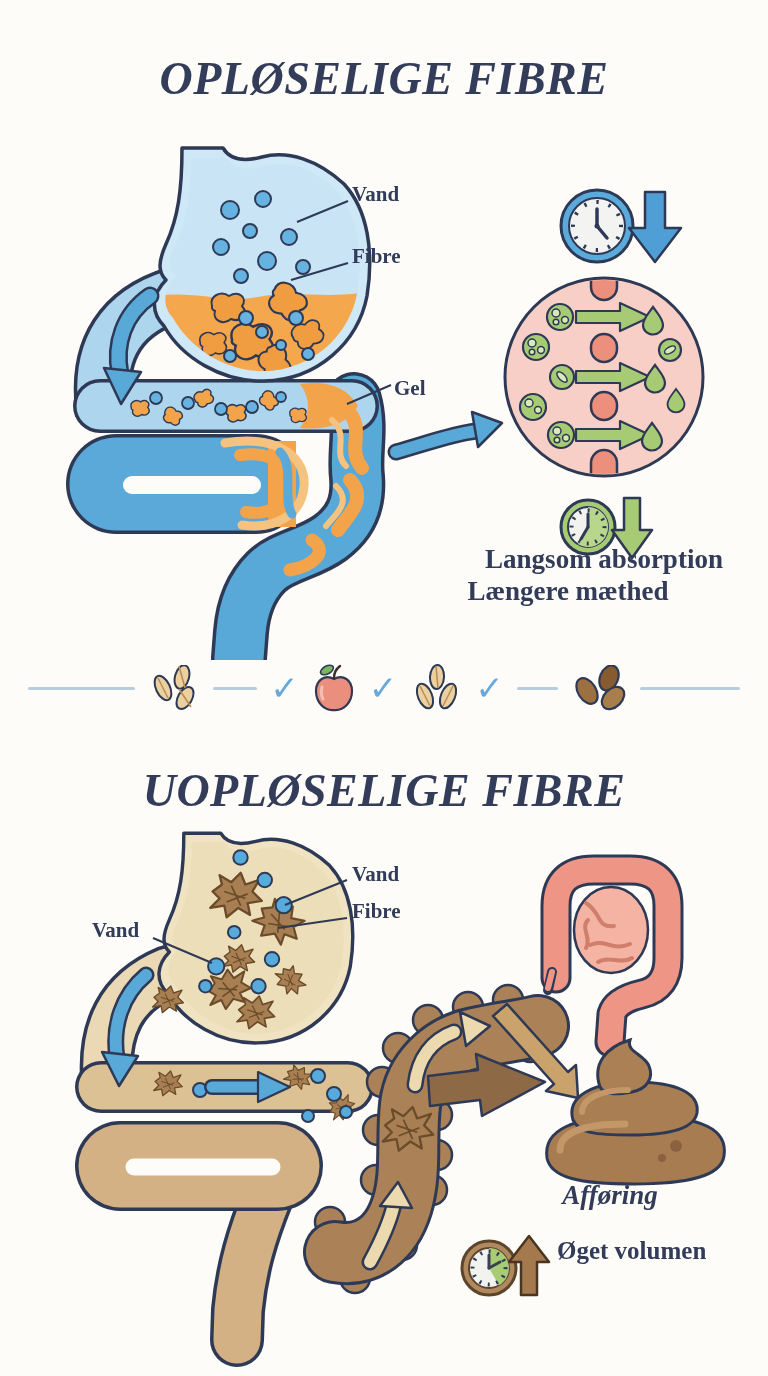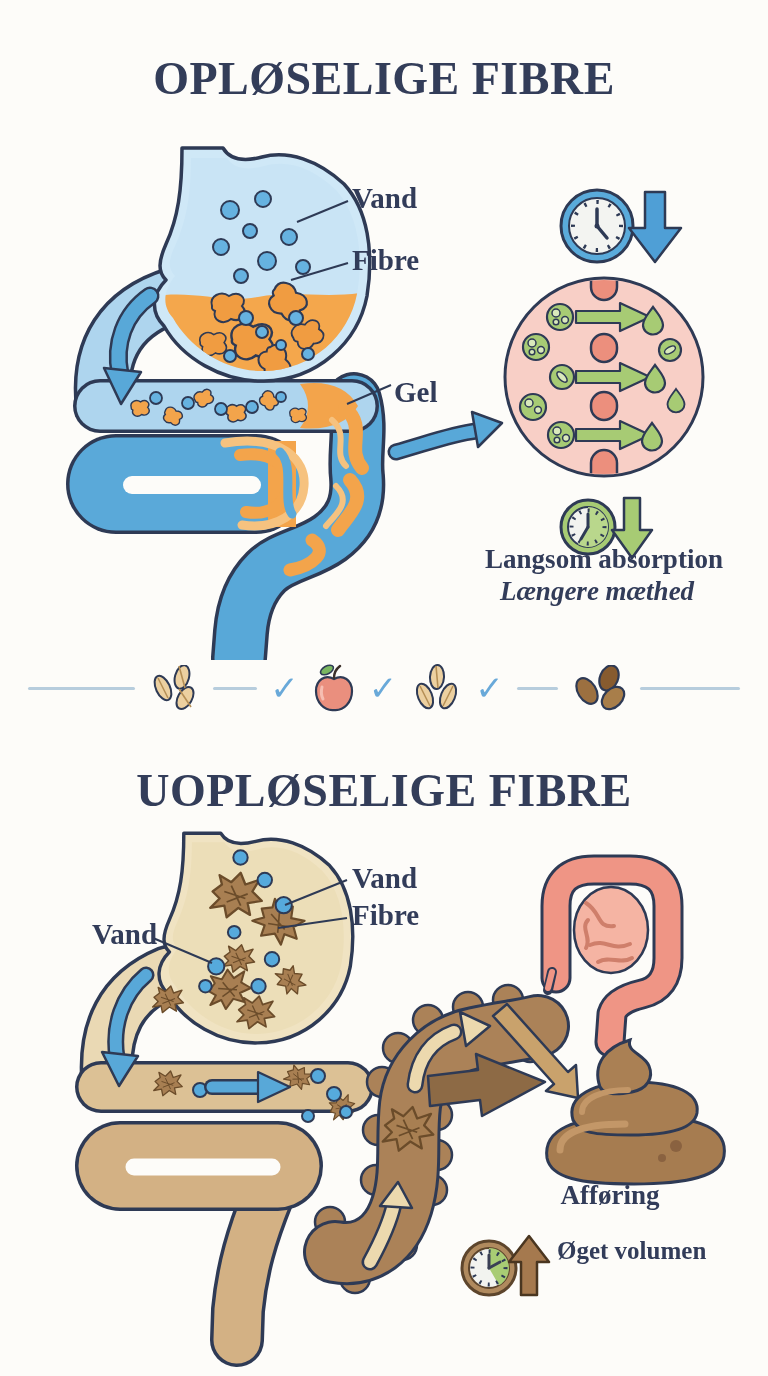--- a/index.html
+++ b/index.html
@@ -1,21 +1,21 @@
 <!DOCTYPE html>
 <html><head>
 <meta charset="utf-8">
 <style>
   html,body{margin:0;padding:0;background:#ffffff;}
   .page{position:relative;width:768px;height:1376px;background:#fdfcf9;overflow:hidden;
         font-family:"Liberation Serif",serif;color:#333d59;}
   svg{position:absolute;left:0;display:block;}
   .title{position:absolute;left:0;width:768px;text-align:center;font-size:46px;font-weight:800;
-         letter-spacing:.5px;color:#333d59;}
-  .lbl{position:absolute;font-size:29px;font-weight:600;line-height:1;color:#323c59;white-space:nowrap;}
+         letter-spacing:.5px;color:#333d59;font-style:italic;}
+  .lbl{position:absolute;font-size:21px;font-weight:600;line-height:1;color:#323c59;white-space:nowrap;}
   .cap{position:absolute;font-size:27px;font-weight:600;line-height:1;color:#323c59;white-space:nowrap;}
   .cx{transform:translateX(-50%);}
   .divider{position:absolute;top:664px;left:0;width:768px;height:48px;display:flex;
            align-items:center;padding:0 28px;box-sizing:border-box;gap:13px;}
   .dline{height:3px;background:#b7cddd;border-radius:2px;}
   .check{font-family:"DejaVu Sans",sans-serif;font-size:34px;font-weight:700;color:#69a9d9;line-height:1;}
   .ga{fill:#a7cb74;stroke:#2e3a55;stroke-width:2.2;stroke-linejoin:round;}
   .pd{fill:#d9e9bb;stroke:#2e3a55;stroke-width:1.5;}
   .pc{fill:#a7cb74;stroke:#2e3a55;stroke-width:2.2;}
   .ticks{fill:none;stroke:#2e3a55;stroke-width:4;}
@@ -204,21 +204,21 @@
       <line x1="0" y1="0" x2="0" y2="-13" stroke="#2e3a55" stroke-width="3" stroke-linecap="round"></line>
       <line x1="0" y1="0" x2="-7" y2="12" stroke="#2e3a55" stroke-width="3" stroke-linecap="round"></line>
     </g>
     <path d="M624,498 L640,498 L640,530 L652,530 L632,558 L612,530 L624,530 Z" fill="#a7cb74" stroke="#2e3a55" stroke-width="2.5" stroke-linejoin="round"></path>
   </svg>
 
   <span class="lbl" style="left:352px;top:184px;">Vand</span>
   <span class="lbl" style="left:352px;top:246px;">Fibre</span>
   <span class="lbl" style="left:394px;top:366px;margin-top:12px;">Gel</span>
   <span class="cap cx" style="left:604px;top:546px;">Langsom absorption</span>
-  <span class="cap cx" style="left:597px;top:578px;font-style:italic;">Længere mæthed</span>
+  <span class="cap cx" style="left:568px;top:578px;">Længere mæthed</span>
 
   <div class="divider">
     <div class="dline" style="flex:2.4;"></div>
     <svg width="52" height="46" viewBox="0 0 52 46" style="position:static;">
       <g fill="#ecd0a0" stroke="#2e3a55" stroke-width="2">
         <ellipse cx="15" cy="23" rx="7" ry="13" transform="rotate(-25 15 23)"></ellipse>
         <ellipse cx="34" cy="12" rx="7" ry="12" transform="rotate(15 34 12)"></ellipse>
         <ellipse cx="37" cy="33" rx="7" ry="12" transform="rotate(30 37 33)"></ellipse>
       </g>
       <g stroke="#b58f55" stroke-width="1.6" fill="none">
@@ -405,16 +405,16 @@
       <circle class="ticks" r="16.5" stroke-dasharray="2 6.64" stroke-width="3" stroke="#5d452c" transform="rotate(-3)"></circle>
       <line x1="0" y1="0" x2="0" y2="-13" stroke="#3a3f55" stroke-width="3" stroke-linecap="round"></line>
       <line x1="0" y1="0" x2="11" y2="-6" stroke="#3a3f55" stroke-width="3" stroke-linecap="round"></line>
     </g>
     <path d="M521,1295 L521,1262 L509,1262 L529,1236 L549,1262 L537,1262 L537,1295 Z" fill="#a5794e" stroke="#4a3620" stroke-width="2.5" stroke-linejoin="round"></path>
   </svg>
 
   <span class="lbl" style="left:92px;top:920px;">Vand</span>
   <span class="lbl" style="left:352px;top:864px;">Vand</span>
   <span class="lbl" style="left:352px;top:901px;">Fibre</span>
-  <span class="cap cx" style="left:610px;top:1182px;">Afføring</span>
+  <span class="cap cx" style="left:610px;top:1182px;font-style:italic;">Afføring</span>
   <span class="cap" style="left:548px;top:1238px;font-size:25px;margin-left:9px;">Øget volumen</span>
 
 </div>
 
 </body></html>

